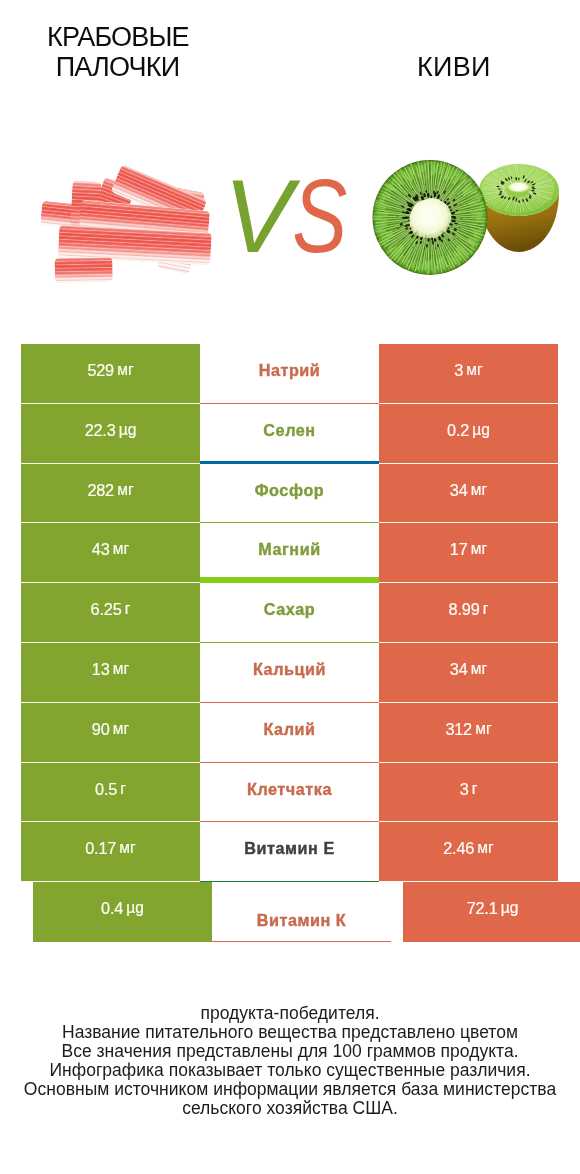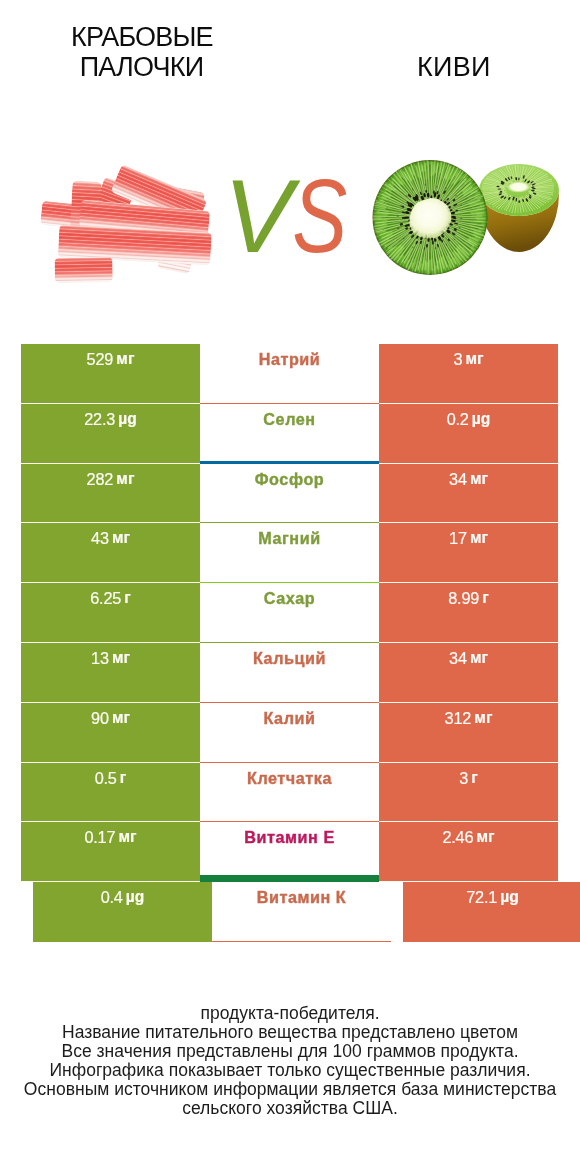--- a/index.html
+++ b/index.html
@@ -18,21 +18,21 @@
   .title {
     position:absolute;
     font-size:27px;
     line-height:30px;
     color:#0d0d0d;
     text-align:center;
     font-weight:400;
     letter-spacing:-0.8px;
     text-indent:0.8px;
   }
-  .title-left  { left:48px;  top:22px; width:187px; }
+  .title-left  { left:24px;  top:22px; width:187px; }
   .title-right { left:360px; top:52px; width:188px; letter-spacing:0.3px; text-indent:-0.3px; }
 
   
   .hero { position:absolute; left:0; top:120px; width:580px; height:200px; }
   .hero-left  { position:absolute; left:40px;  top:63px; width:178px; height:114px; }
   .hero-right { position:absolute; left:372px; top:38px; width:195px; height:120px; }
   .vs { position:absolute; left:0; top:45px; width:564px; text-align:center;
         font-size:103px; line-height:103px; font-weight:400; letter-spacing:-4px;
         text-indent:4px;font-style:italic; }
   .vs .v { color:#78a22f; }
@@ -57,29 +57,29 @@
   .s5{left:126px;top:4px;width:34px;height:86px;transform:rotate(11deg);z-index:1}
   .s4{left:38px;top:21px;width:134px;height:29px;transform:rotate(5deg);z-index:4}
   .s6{left:16px;top:45px;width:158px;height:34px;transform:rotate(3deg);z-index:5}
   .s7{left:12px;top:75px;width:60px;height:26px;transform:rotate(-1deg);z-index:6}
   .kiwi-svg{position:absolute;left:0;top:0;}
 
   
   .table { position:absolute; left:21px; top:344px; width:537px; }
   .row { display:flex; height:59.8px; }
   .cell { flex:0 0 179px; display:flex; align-items:flex-start; justify-content:center;
-          font-size:16.3px; letter-spacing:-0.2px; padding-top:6px; }
+          font-size:16.3px; letter-spacing:-0.2px; padding-top:17px; }
   .cell-l span, .cell-r span { -webkit-text-stroke:0.2px currentColor; }
   .cell-l { background:#82a530; color:#fdfdf6; border-bottom:1.4px solid #fdfcf2; }
   .cell-r { background:#e0684a; color:#fffdfa; border-bottom:1.4px solid #fdf8f0; }
   .cell-m { background:#fff; font-weight:700; font-size:16.2px; letter-spacing:0.55px; }
   .cell-m span { -webkit-text-stroke:0.38px currentColor; }
   .row:last-child .cell-l, .row:last-child .cell-r { border-bottom:none;margin-left:12px; }
-  .row:last-child .cell-m { border-bottom:none; }
-  .unit { font-size:15.6px; margin-left:3.2px; letter-spacing:0;font-weight:bold; }
+  .row:last-child .cell-m { border-bottom:none;align-items:center; }
+  .unit { font-size:15.6px; margin-left:3.2px; letter-spacing:0; }
 
   
   .note { position:absolute; left:0; top:1004px; width:580px;
           text-align:center; font-size:17.5px; line-height:19.05px; color:#1c1c1c;
           letter-spacing:0.02px; }
 </style>
 </head>
 <body>
 
 <div class="page">
@@ -204,21 +204,21 @@
         <div class="cell cell-r">
           <span>34</span>
           <span class="unit">мг</span>
         </div>
       </div>
       <div class="row">
         <div class="cell cell-l">
           <span>43</span>
           <span class="unit">мг</span>
         </div>
-        <div class="cell cell-m" style="color:#7f9c3c;border-bottom:1px solid #84cc16">
+        <div class="cell cell-m" style="color:#7f9c3c;border-bottom:6px solid #84cc16">
           <span>Магний</span>
         </div>
         <div class="cell cell-r">
           <span>17</span>
           <span class="unit">мг</span>
         </div>
       </div>
       <div class="row">
         <div class="cell cell-l">
           <span>6.25</span>
@@ -269,21 +269,21 @@
         <div class="cell cell-r">
           <span>3</span>
           <span class="unit">г</span>
         </div>
       </div>
       <div class="row">
         <div class="cell cell-l">
           <span>0.17</span>
           <span class="unit">мг</span>
         </div>
-        <div class="cell cell-m" style="color:#be185d;border-bottom:7px solid #15803d">
+        <div class="cell cell-m" style="color:#404040;border-bottom:1px solid #15803d">
           <span>Витамин Е</span>
         </div>
         <div class="cell cell-r">
           <span>2.46</span>
           <span class="unit">мг</span>
         </div>
       </div>
       <div class="row">
         <div class="cell cell-l">
           <span>0.4</span>

